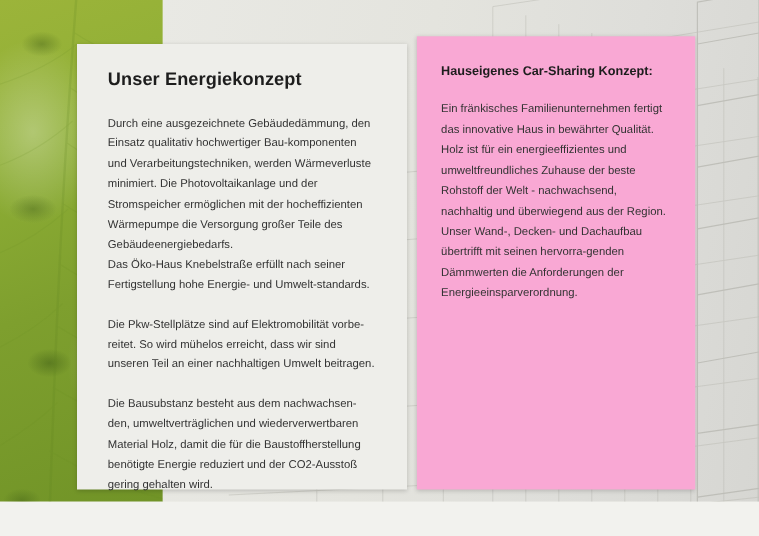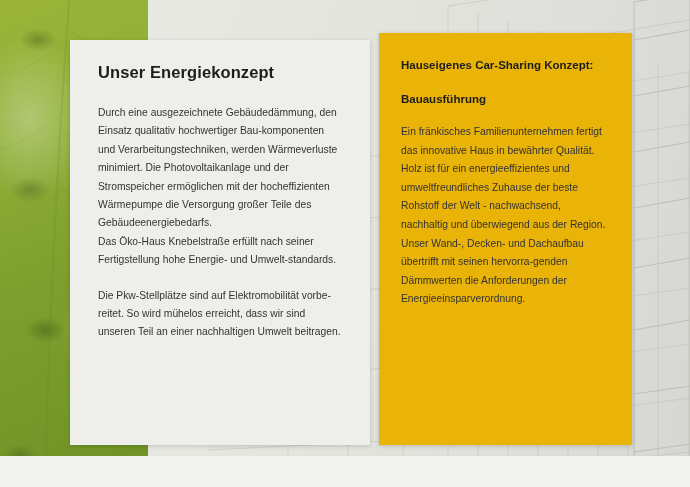--- a/index.html
+++ b/index.html
@@ -69,21 +69,21 @@
     background: #eeeeea;
     box-shadow: 0 1px 4px rgba(0,0,0,0.18);
   }
   .card-left {
     left: 70px; top: 40px;
     width: 300px; height: 405px;
   }
   .card-right {
     left: 379px; top: 33px;
     width: 253px; height: 412px;
-    background: #eab308;
+    background: #f9a8d4;
   }
 
   .card-inner-left {
     padding: 23px 28px 0 28px;
   }
   .card-inner-right {
     padding: 26px 22px 0 22px;
   }
 
   h1.title {
@@ -186,24 +186,24 @@
       <path d="M486 452 L542 444"></path>
     </g>
   </svg>
 
   <div class="card card-left">
     <div class="card-inner-left">
       <h1 class="title">Unser Energiekonzept</h1>
       <p class="body nogap">Durch eine ausgezeichnete Gebäudedämmung, den Einsatz qualitativ hochwertiger Bau-komponenten und Verarbeitungstechniken, werden Wärmeverluste minimiert. Die Photovoltaikanlage und der Stromspeicher ermöglichen mit der hocheffizienten Wärmepumpe die Versorgung großer Teile des Gebäudeenergiebedarfs.</p>
       <p class="body">Das Öko-Haus Knebelstraße erfüllt nach seiner Fertigstellung hohe Energie- und Umwelt-standards.</p>
       <p class="body">Die Pkw-Stellplätze sind auf Elektromobilität vorbe-reitet. So wird mühelos erreicht, dass wir sind unseren Teil an einer nachhaltigen Umwelt beitragen.</p>
+      <p class="body tight">Die Bausubstanz besteht aus dem nachwachsen-den, umweltverträglichen und wiederverwertbaren Material Holz, damit die für die Baustoffherstellung benötigte Energie reduziert und der CO2-Ausstoß gering gehalten wird.</p>
     </div>
   </div>
 
   <div class="card card-right right-col">
     <div class="card-inner-right">
       <h2 class="subtitle">Hauseigenes Car-Sharing Konzept:</h2>
-      <h2 class="subtitle second">Bauausführung</h2>
       <p class="body">Ein fränkisches Familienunternehmen fertigt das innovative Haus in bewährter Qualität. Holz ist für ein energieeffizientes und umweltfreundliches Zuhause der beste Rohstoff der Welt - nachwachsend, nachhaltig und überwiegend aus der Region. Unser Wand-, Decken- und Dachaufbau übertrifft mit seinen hervorra-genden Dämmwerten die Anforderungen der Energieeinsparverordnung.</p>
     </div>
   </div>
 
 </div>
 
 </body></html>

